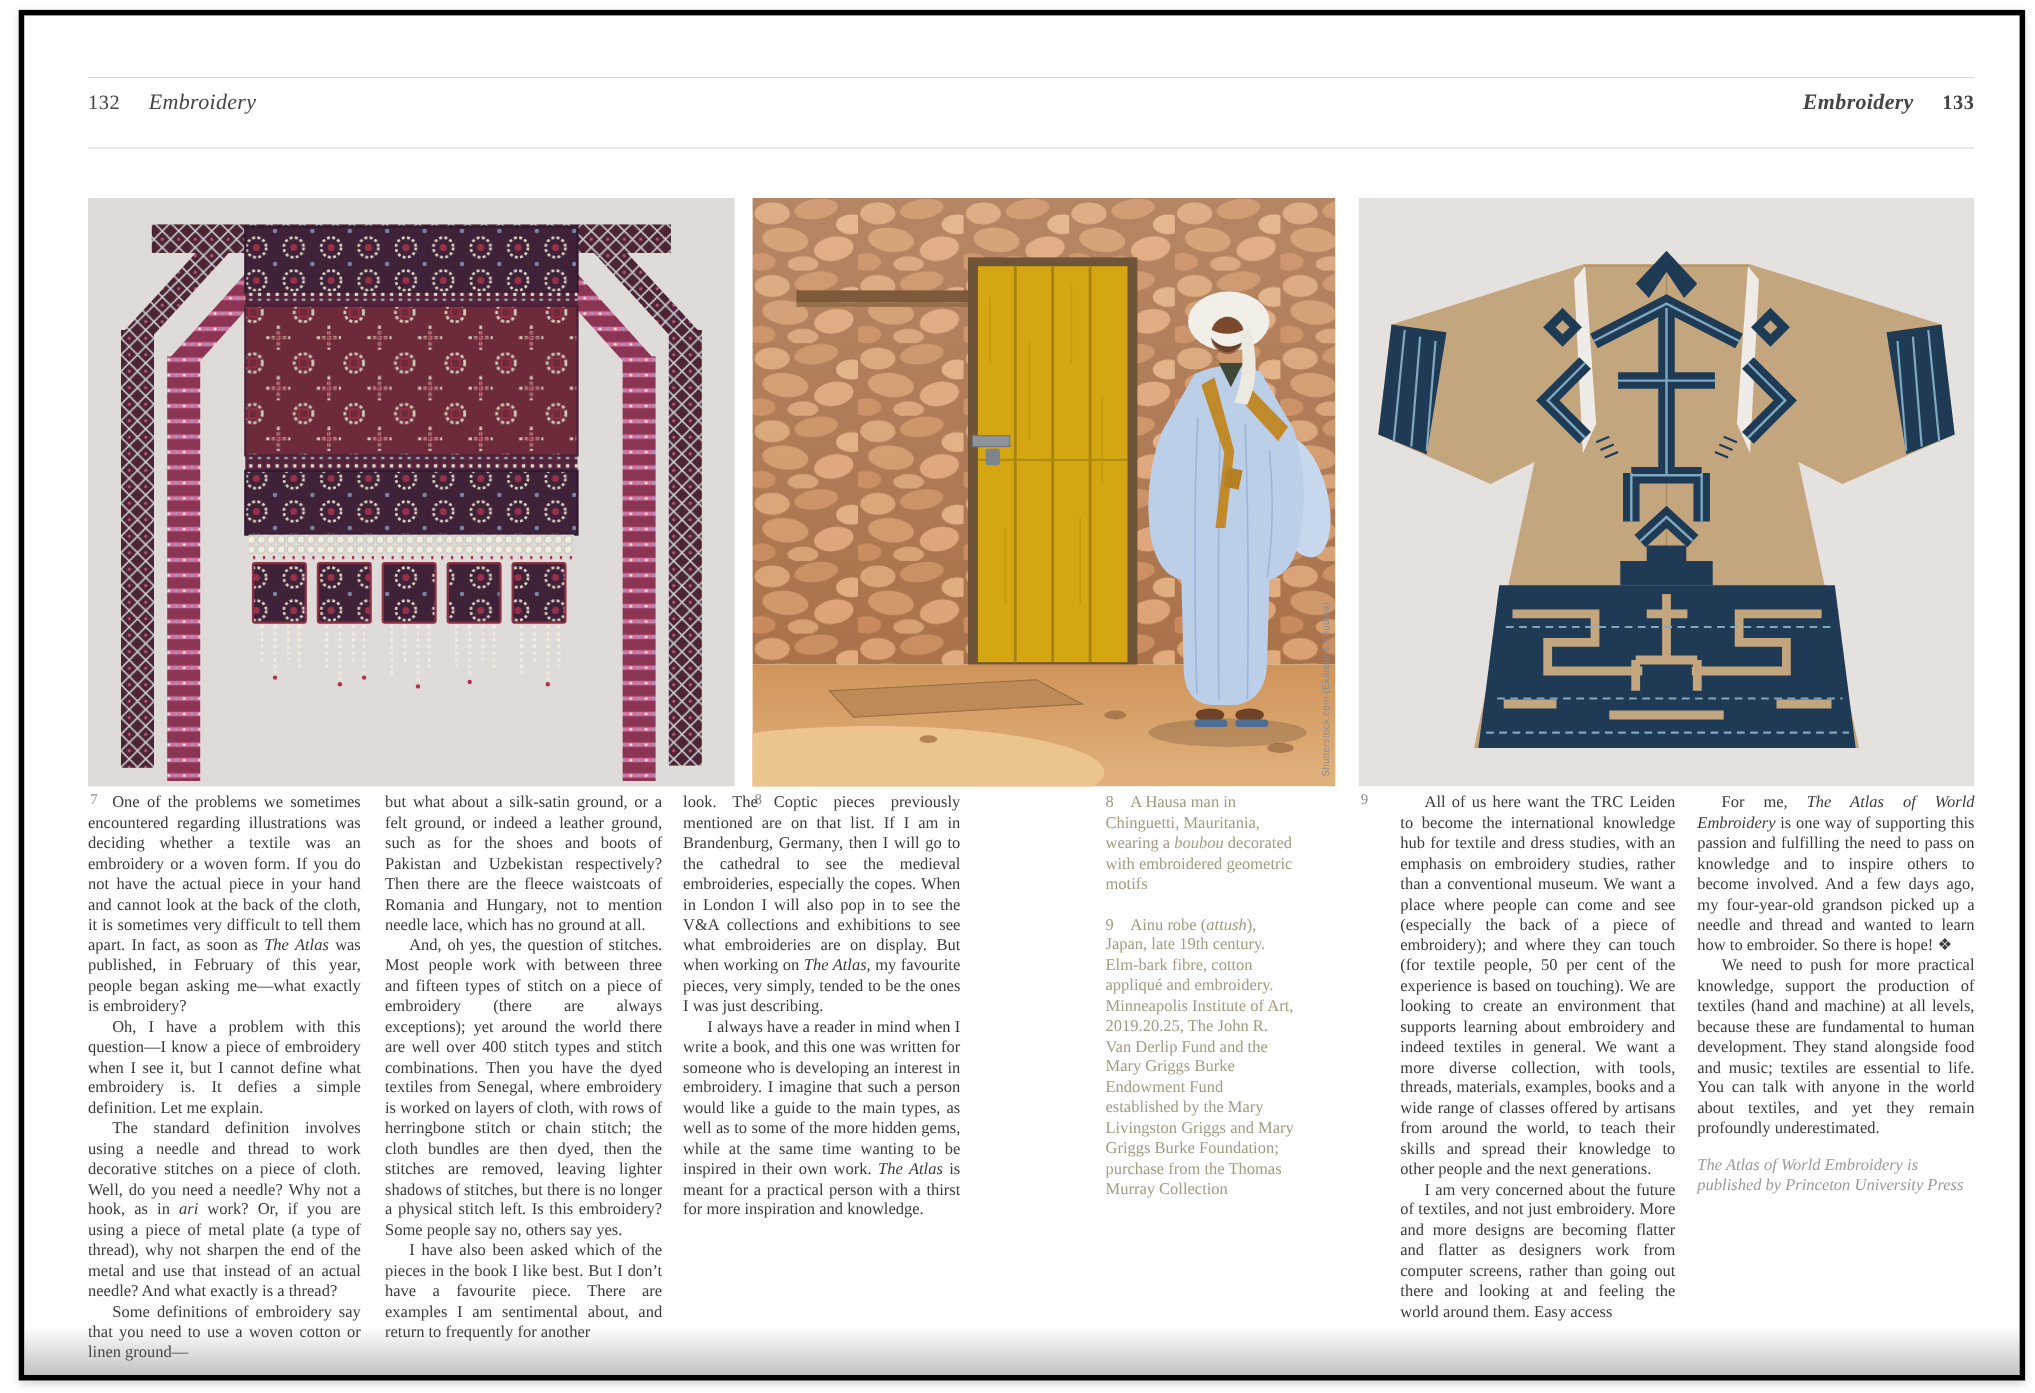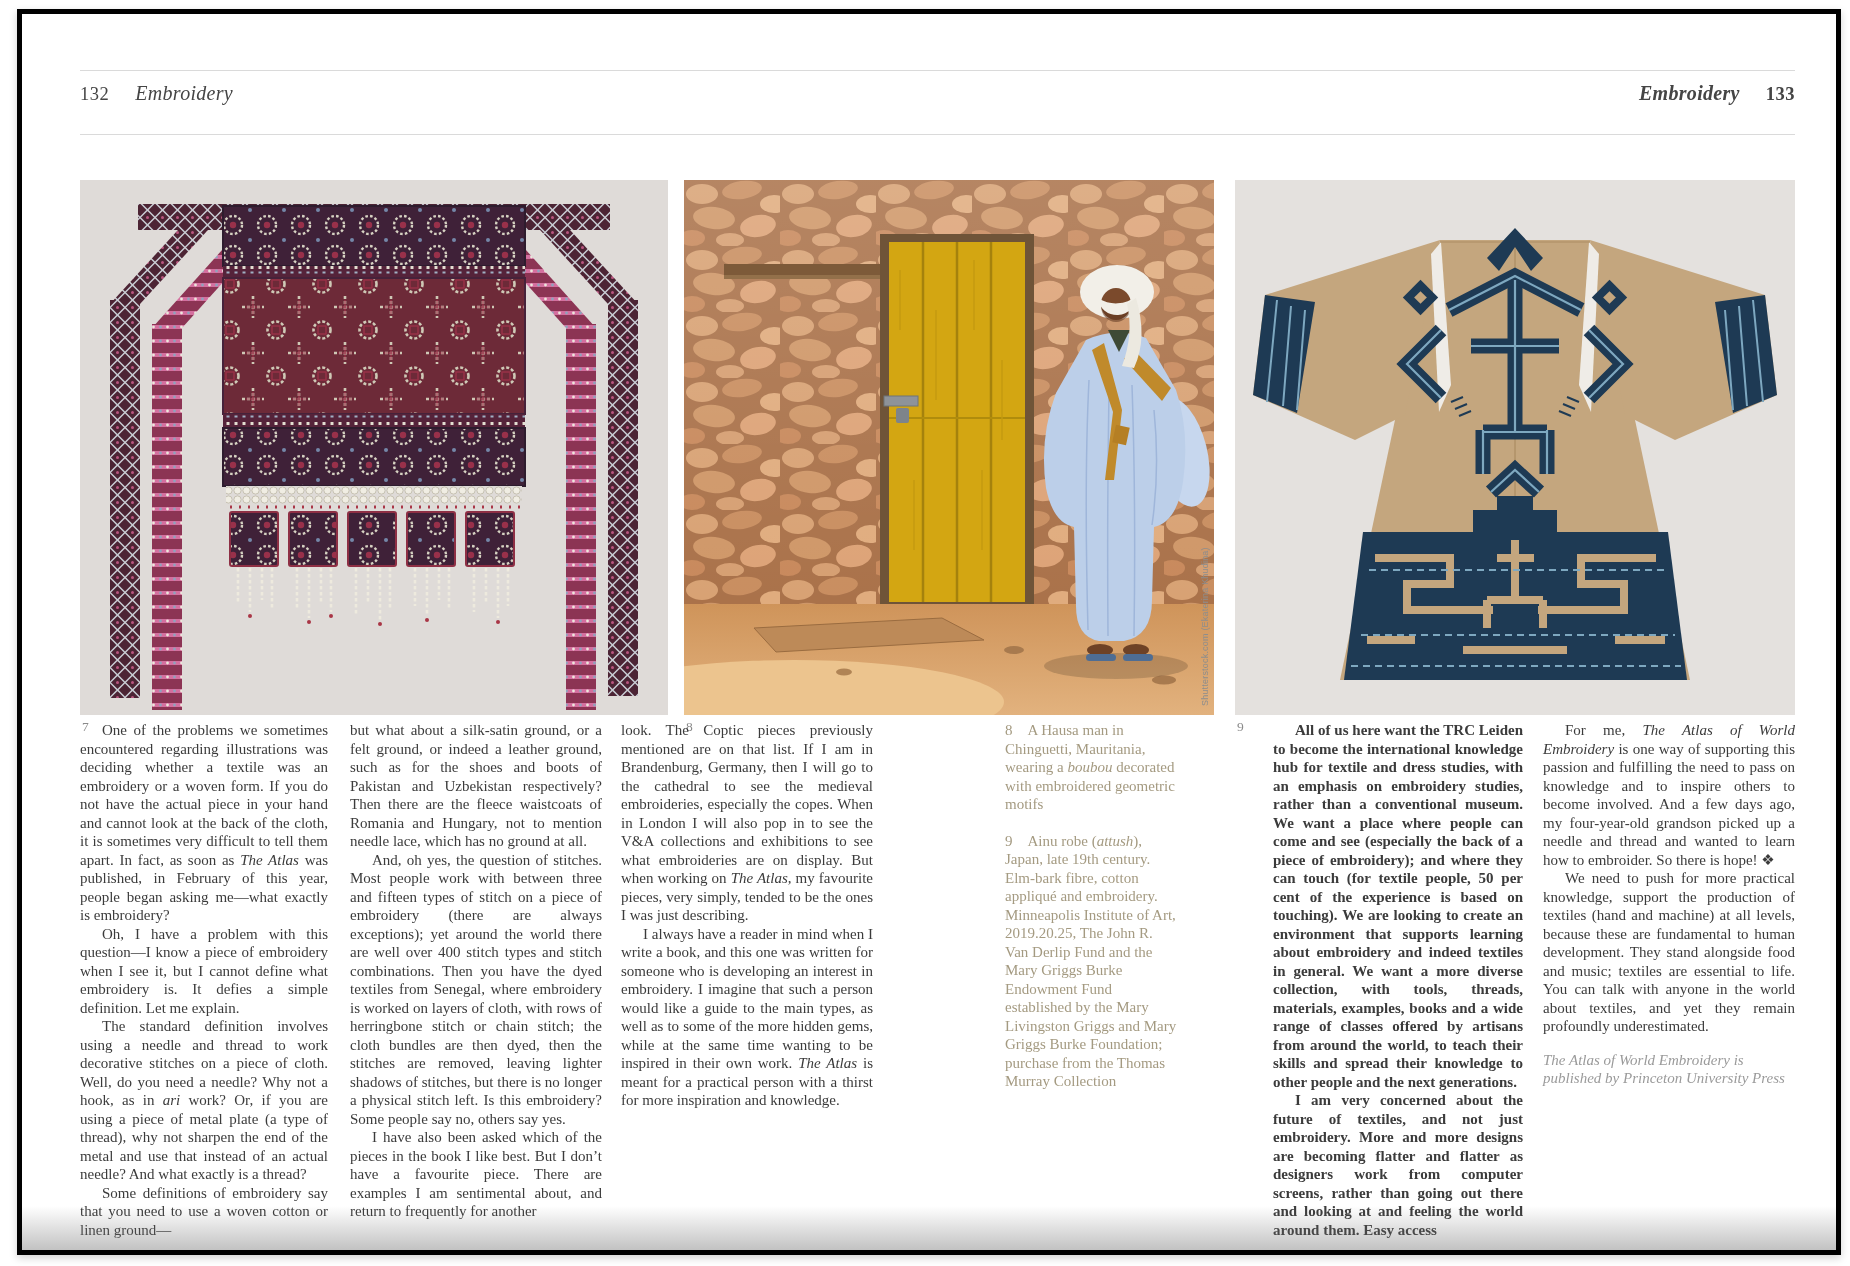--- a/index.html
+++ b/index.html
@@ -28,21 +28,21 @@
         writing-mode:vertical-rl;transform:rotate(180deg);letter-spacing:.2px;
         font-family:"Liberation Sans",sans-serif;white-space:nowrap;}
   .col{position:absolute;top:707px;font-size:15px;line-height:18.5px;text-align:justify;color:#3b3b3b;}
   .col p{margin:0;}
   .col p.ind{text-indent:22px;}
   #col1{left:58px;width:248px;}
   #col2{left:328px;width:252px;}
   #col3{left:599px;width:252px;}
   #capcol{left:983px;width:172px;text-align:left;color:#a49a81;}
   #capcol p{margin:0 0 18px 0;}
-  #col5{left:1251px;width:250px;font-weight:bold;}
+  #col5{left:1251px;width:250px;}
   #col6{left:1521px;width:252px;}
   .pubnote{margin-top:15px !important;font-style:italic;color:#9a9a9a;text-align:left;}
   i{font-style:italic;}
 </style>
 </head>
 <body>
 
 <div class="page">
 
   <div class="rule top"></div>

